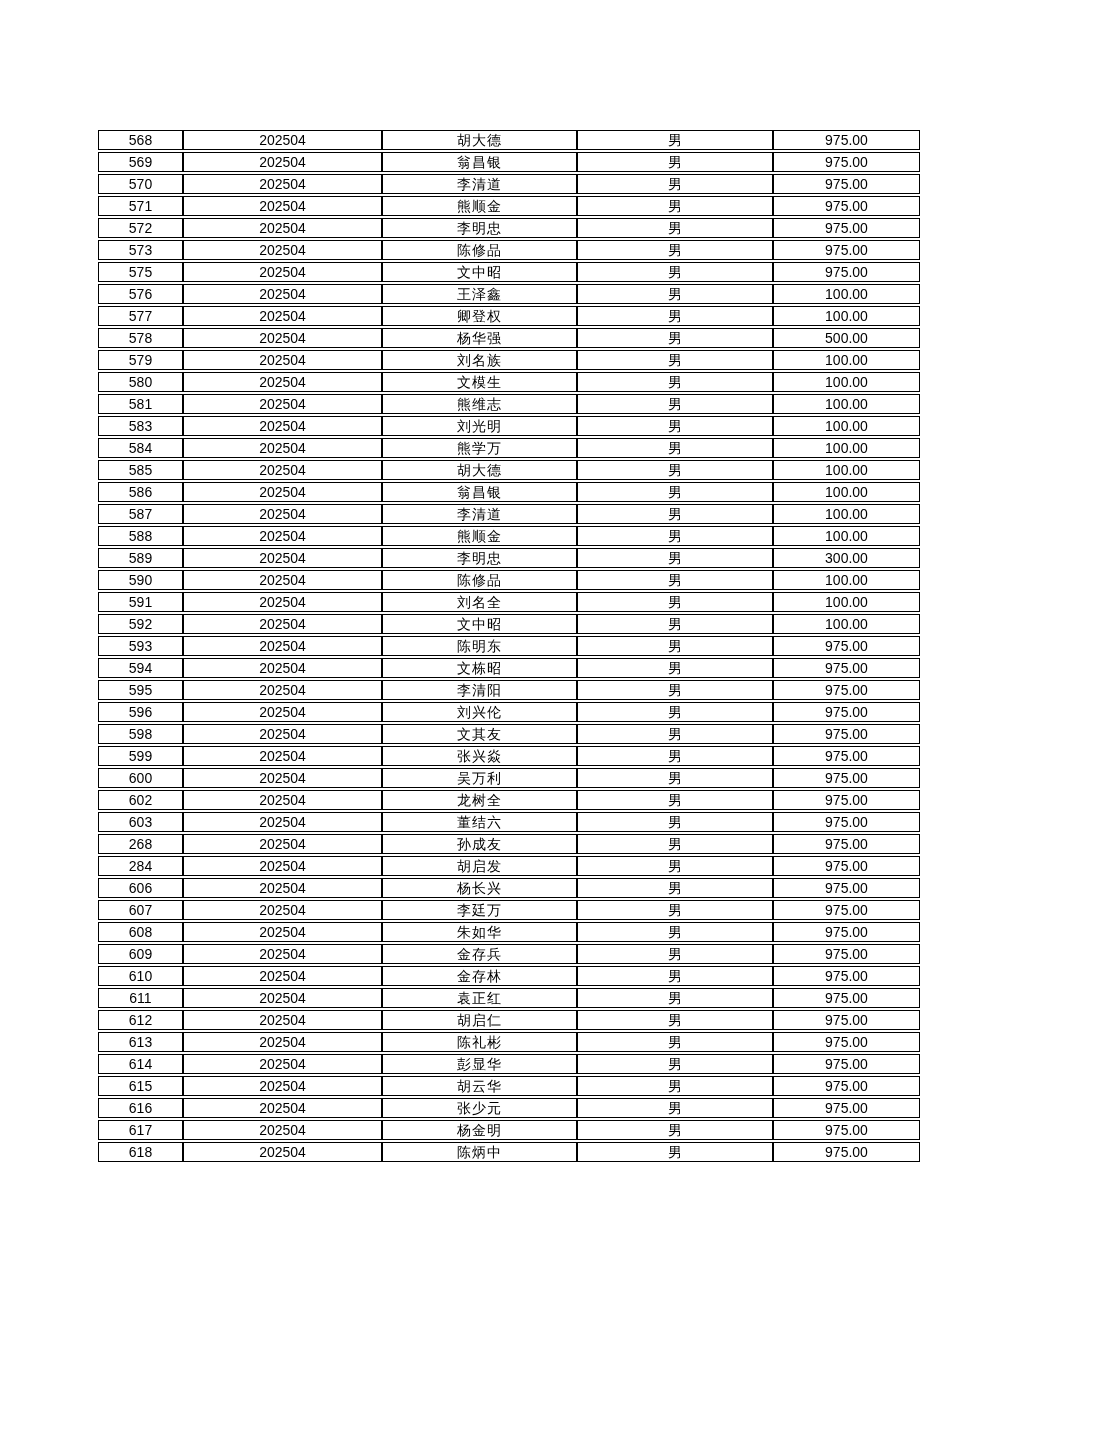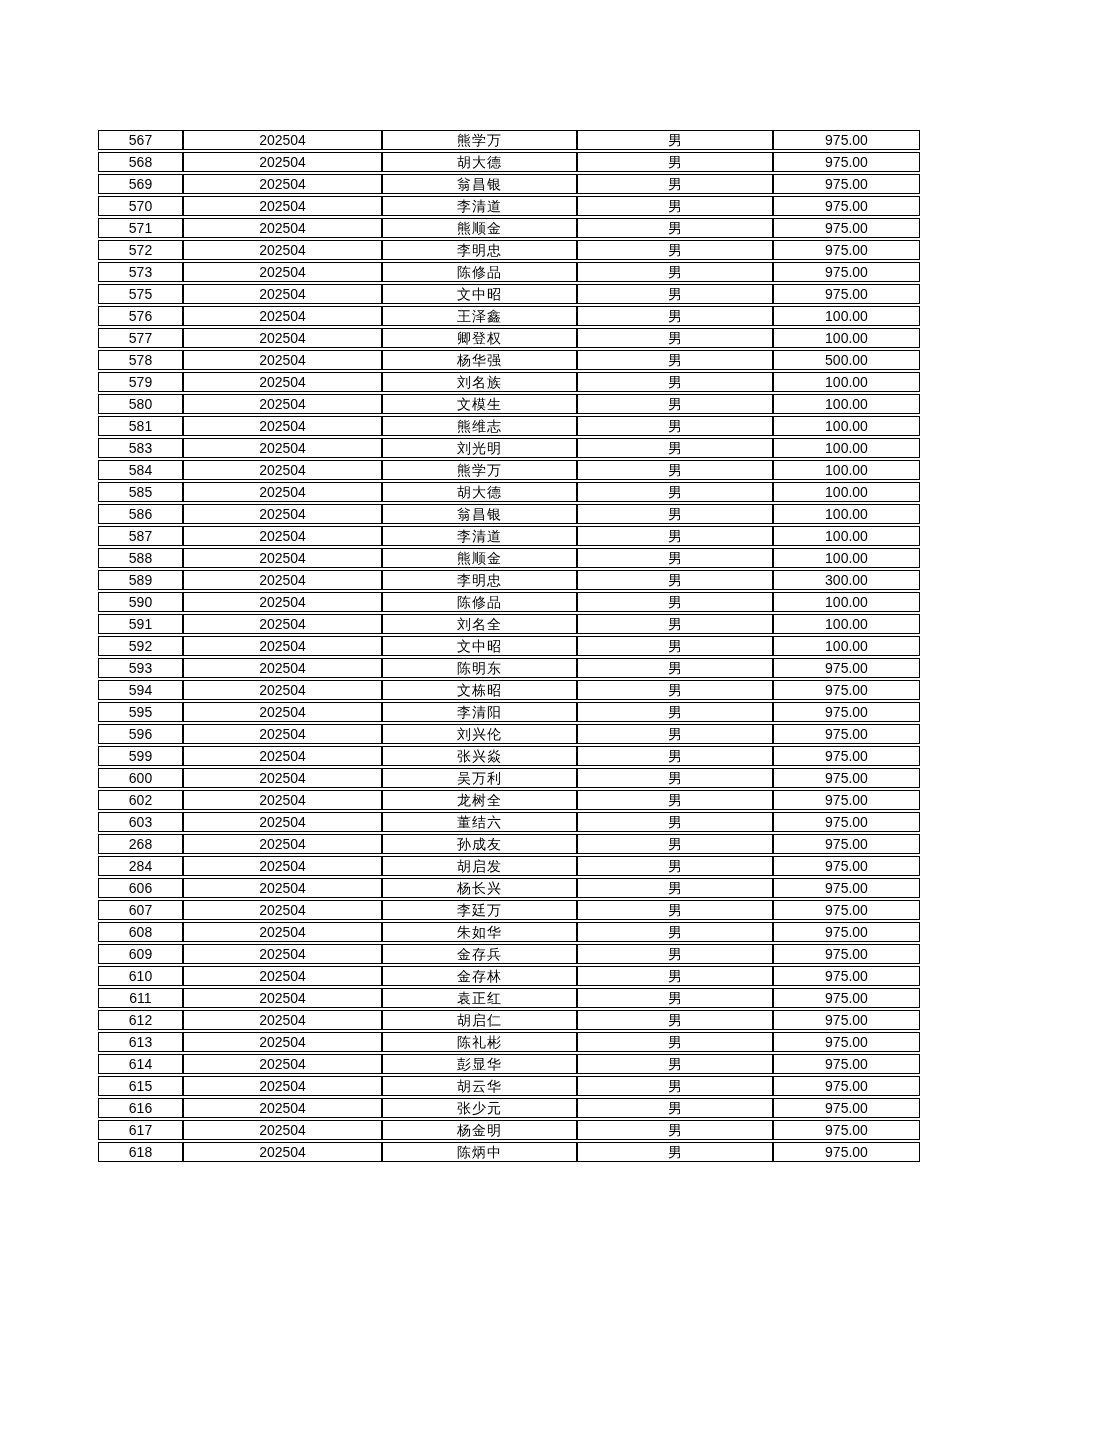--- a/index.html
+++ b/index.html
@@ -56,185 +56,178 @@
   <table class="roster">
     <colgroup>
       <col class="c0">
       <col class="c1">
       <col class="c2">
       <col class="c3">
       <col class="c4">
     </colgroup>
     <tbody>
         <tr>
-          <td class="c0">567</td>
+          <td class="c0">568</td>
+          <td class="c1">202504</td>
+          <td class="c2">胡大德</td>
+          <td class="c3">男</td>
+          <td class="c4">975.00</td>
+        </tr>
+        <tr>
+          <td class="c0">569</td>
+          <td class="c1">202504</td>
+          <td class="c2">翁昌银</td>
+          <td class="c3">男</td>
+          <td class="c4">975.00</td>
+        </tr>
+        <tr>
+          <td class="c0">570</td>
+          <td class="c1">202504</td>
+          <td class="c2">李清道</td>
+          <td class="c3">男</td>
+          <td class="c4">975.00</td>
+        </tr>
+        <tr>
+          <td class="c0">571</td>
+          <td class="c1">202504</td>
+          <td class="c2">熊顺金</td>
+          <td class="c3">男</td>
+          <td class="c4">975.00</td>
+        </tr>
+        <tr>
+          <td class="c0">572</td>
+          <td class="c1">202504</td>
+          <td class="c2">李明忠</td>
+          <td class="c3">男</td>
+          <td class="c4">975.00</td>
+        </tr>
+        <tr>
+          <td class="c0">573</td>
+          <td class="c1">202504</td>
+          <td class="c2">陈修品</td>
+          <td class="c3">男</td>
+          <td class="c4">975.00</td>
+        </tr>
+        <tr>
+          <td class="c0">575</td>
+          <td class="c1">202504</td>
+          <td class="c2">文中昭</td>
+          <td class="c3">男</td>
+          <td class="c4">975.00</td>
+        </tr>
+        <tr>
+          <td class="c0">576</td>
+          <td class="c1">202504</td>
+          <td class="c2">王泽鑫</td>
+          <td class="c3">男</td>
+          <td class="c4">100.00</td>
+        </tr>
+        <tr>
+          <td class="c0">577</td>
+          <td class="c1">202504</td>
+          <td class="c2">卿登权</td>
+          <td class="c3">男</td>
+          <td class="c4">100.00</td>
+        </tr>
+        <tr>
+          <td class="c0">578</td>
+          <td class="c1">202504</td>
+          <td class="c2">杨华强</td>
+          <td class="c3">男</td>
+          <td class="c4">500.00</td>
+        </tr>
+        <tr>
+          <td class="c0">579</td>
+          <td class="c1">202504</td>
+          <td class="c2">刘名族</td>
+          <td class="c3">男</td>
+          <td class="c4">100.00</td>
+        </tr>
+        <tr>
+          <td class="c0">580</td>
+          <td class="c1">202504</td>
+          <td class="c2">文模生</td>
+          <td class="c3">男</td>
+          <td class="c4">100.00</td>
+        </tr>
+        <tr>
+          <td class="c0">581</td>
+          <td class="c1">202504</td>
+          <td class="c2">熊维志</td>
+          <td class="c3">男</td>
+          <td class="c4">100.00</td>
+        </tr>
+        <tr>
+          <td class="c0">583</td>
+          <td class="c1">202504</td>
+          <td class="c2">刘光明</td>
+          <td class="c3">男</td>
+          <td class="c4">100.00</td>
+        </tr>
+        <tr>
+          <td class="c0">584</td>
           <td class="c1">202504</td>
           <td class="c2">熊学万</td>
           <td class="c3">男</td>
-          <td class="c4">975.00</td>
-        </tr>
-        <tr>
-          <td class="c0">568</td>
+          <td class="c4">100.00</td>
+        </tr>
+        <tr>
+          <td class="c0">585</td>
           <td class="c1">202504</td>
           <td class="c2">胡大德</td>
           <td class="c3">男</td>
-          <td class="c4">975.00</td>
-        </tr>
-        <tr>
-          <td class="c0">569</td>
+          <td class="c4">100.00</td>
+        </tr>
+        <tr>
+          <td class="c0">586</td>
           <td class="c1">202504</td>
           <td class="c2">翁昌银</td>
           <td class="c3">男</td>
-          <td class="c4">975.00</td>
-        </tr>
-        <tr>
-          <td class="c0">570</td>
+          <td class="c4">100.00</td>
+        </tr>
+        <tr>
+          <td class="c0">587</td>
           <td class="c1">202504</td>
           <td class="c2">李清道</td>
           <td class="c3">男</td>
-          <td class="c4">975.00</td>
-        </tr>
-        <tr>
-          <td class="c0">571</td>
+          <td class="c4">100.00</td>
+        </tr>
+        <tr>
+          <td class="c0">588</td>
           <td class="c1">202504</td>
           <td class="c2">熊顺金</td>
           <td class="c3">男</td>
-          <td class="c4">975.00</td>
-        </tr>
-        <tr>
-          <td class="c0">572</td>
+          <td class="c4">100.00</td>
+        </tr>
+        <tr>
+          <td class="c0">589</td>
           <td class="c1">202504</td>
           <td class="c2">李明忠</td>
           <td class="c3">男</td>
-          <td class="c4">975.00</td>
-        </tr>
-        <tr>
-          <td class="c0">573</td>
+          <td class="c4">300.00</td>
+        </tr>
+        <tr>
+          <td class="c0">590</td>
           <td class="c1">202504</td>
           <td class="c2">陈修品</td>
           <td class="c3">男</td>
-          <td class="c4">975.00</td>
-        </tr>
-        <tr>
-          <td class="c0">575</td>
+          <td class="c4">100.00</td>
+        </tr>
+        <tr>
+          <td class="c0">591</td>
+          <td class="c1">202504</td>
+          <td class="c2">刘名全</td>
+          <td class="c3">男</td>
+          <td class="c4">100.00</td>
+        </tr>
+        <tr>
+          <td class="c0">592</td>
           <td class="c1">202504</td>
           <td class="c2">文中昭</td>
           <td class="c3">男</td>
-          <td class="c4">975.00</td>
-        </tr>
-        <tr>
-          <td class="c0">576</td>
-          <td class="c1">202504</td>
-          <td class="c2">王泽鑫</td>
-          <td class="c3">男</td>
-          <td class="c4">100.00</td>
-        </tr>
-        <tr>
-          <td class="c0">577</td>
-          <td class="c1">202504</td>
-          <td class="c2">卿登权</td>
-          <td class="c3">男</td>
-          <td class="c4">100.00</td>
-        </tr>
-        <tr>
-          <td class="c0">578</td>
-          <td class="c1">202504</td>
-          <td class="c2">杨华强</td>
-          <td class="c3">男</td>
-          <td class="c4">500.00</td>
-        </tr>
-        <tr>
-          <td class="c0">579</td>
-          <td class="c1">202504</td>
-          <td class="c2">刘名族</td>
-          <td class="c3">男</td>
-          <td class="c4">100.00</td>
-        </tr>
-        <tr>
-          <td class="c0">580</td>
-          <td class="c1">202504</td>
-          <td class="c2">文模生</td>
-          <td class="c3">男</td>
-          <td class="c4">100.00</td>
-        </tr>
-        <tr>
-          <td class="c0">581</td>
-          <td class="c1">202504</td>
-          <td class="c2">熊维志</td>
-          <td class="c3">男</td>
-          <td class="c4">100.00</td>
-        </tr>
-        <tr>
-          <td class="c0">583</td>
-          <td class="c1">202504</td>
-          <td class="c2">刘光明</td>
-          <td class="c3">男</td>
-          <td class="c4">100.00</td>
-        </tr>
-        <tr>
-          <td class="c0">584</td>
-          <td class="c1">202504</td>
-          <td class="c2">熊学万</td>
-          <td class="c3">男</td>
-          <td class="c4">100.00</td>
-        </tr>
-        <tr>
-          <td class="c0">585</td>
-          <td class="c1">202504</td>
-          <td class="c2">胡大德</td>
-          <td class="c3">男</td>
-          <td class="c4">100.00</td>
-        </tr>
-        <tr>
-          <td class="c0">586</td>
-          <td class="c1">202504</td>
-          <td class="c2">翁昌银</td>
-          <td class="c3">男</td>
-          <td class="c4">100.00</td>
-        </tr>
-        <tr>
-          <td class="c0">587</td>
-          <td class="c1">202504</td>
-          <td class="c2">李清道</td>
-          <td class="c3">男</td>
-          <td class="c4">100.00</td>
-        </tr>
-        <tr>
-          <td class="c0">588</td>
-          <td class="c1">202504</td>
-          <td class="c2">熊顺金</td>
-          <td class="c3">男</td>
-          <td class="c4">100.00</td>
-        </tr>
-        <tr>
-          <td class="c0">589</td>
-          <td class="c1">202504</td>
-          <td class="c2">李明忠</td>
-          <td class="c3">男</td>
-          <td class="c4">300.00</td>
-        </tr>
-        <tr>
-          <td class="c0">590</td>
-          <td class="c1">202504</td>
-          <td class="c2">陈修品</td>
-          <td class="c3">男</td>
-          <td class="c4">100.00</td>
-        </tr>
-        <tr>
-          <td class="c0">591</td>
-          <td class="c1">202504</td>
-          <td class="c2">刘名全</td>
-          <td class="c3">男</td>
-          <td class="c4">100.00</td>
-        </tr>
-        <tr>
-          <td class="c0">592</td>
-          <td class="c1">202504</td>
-          <td class="c2">文中昭</td>
-          <td class="c3">男</td>
           <td class="c4">100.00</td>
         </tr>
         <tr>
           <td class="c0">593</td>
           <td class="c1">202504</td>
           <td class="c2">陈明东</td>
           <td class="c3">男</td>
           <td class="c4">975.00</td>
         </tr>
         <tr>
@@ -248,20 +241,27 @@
           <td class="c0">595</td>
           <td class="c1">202504</td>
           <td class="c2">李清阳</td>
           <td class="c3">男</td>
           <td class="c4">975.00</td>
         </tr>
         <tr>
           <td class="c0">596</td>
           <td class="c1">202504</td>
           <td class="c2">刘兴伦</td>
+          <td class="c3">男</td>
+          <td class="c4">975.00</td>
+        </tr>
+        <tr>
+          <td class="c0">598</td>
+          <td class="c1">202504</td>
+          <td class="c2">文其友</td>
           <td class="c3">男</td>
           <td class="c4">975.00</td>
         </tr>
         <tr>
           <td class="c0">599</td>
           <td class="c1">202504</td>
           <td class="c2">张兴焱</td>
           <td class="c3">男</td>
           <td class="c4">975.00</td>
         </tr>

